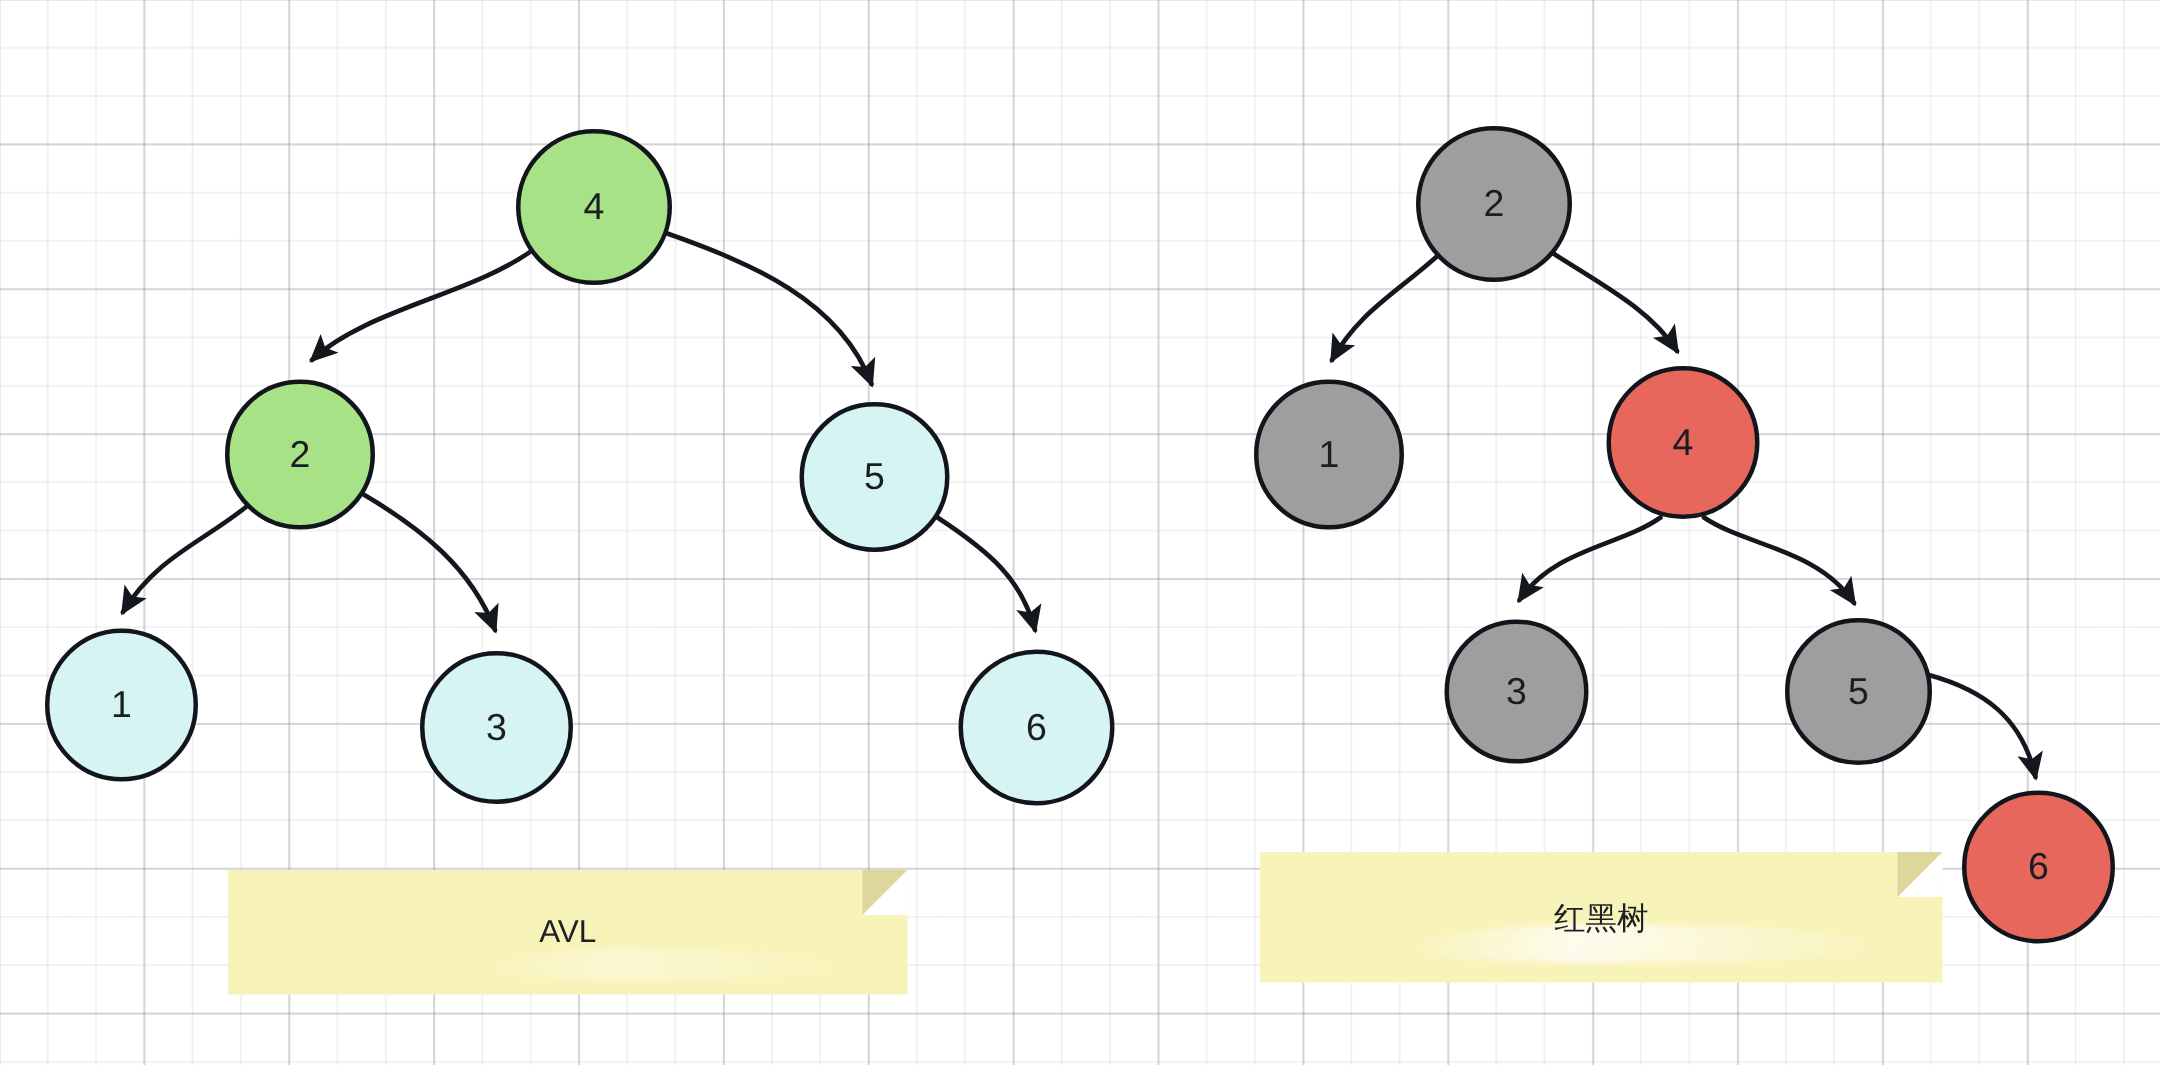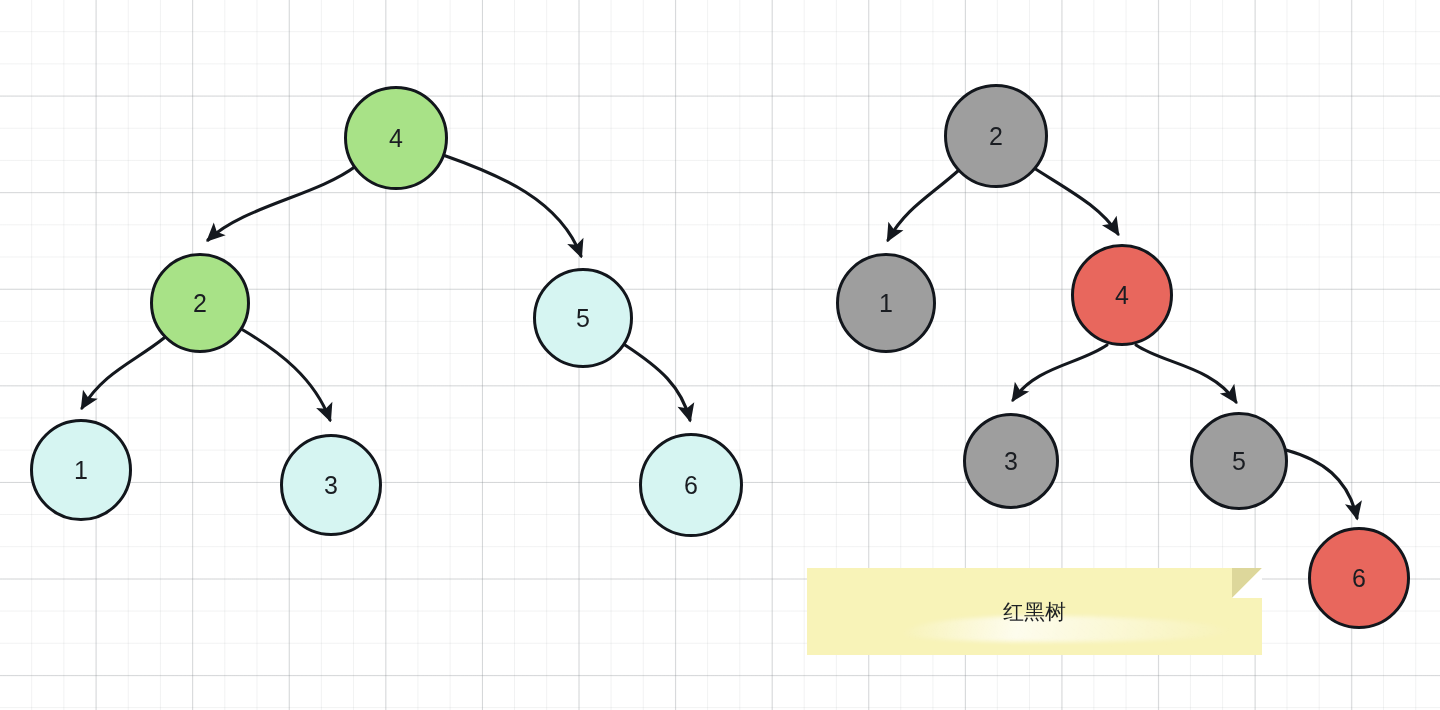--- a/index.html
+++ b/index.html
@@ -153,22 +153,29 @@
   <div class="node" style="left:963px; top:413px; width:96px; height:96px; background:#9e9e9e;">
     <span class="node-label">3</span>
   </div>
   <div class="node" style="left:1190px; top:412px; width:98px; height:98px; background:#9e9e9e;">
     <span class="node-label">5</span>
   </div>
   <div class="node" style="left:1308px; top:527px; width:102px; height:102px; background:#e8675d;">
     <span class="node-label">6</span>
   </div>
 
+  <div class="note" style="left:152px; top:580px; width:453px; height:83px;">
+    <div class="note-body"></div>
+    <div class="note-fold-inner"></div>
+    <div class="note-fold"></div>
+    <div class="note-sheen" style="left:170px; top:52px; width:250px; height:22px; opacity:0.5;"></div>
+    <span class="note-text">AVL</span>
+  </div>
 
-  <div class="note" style="left:807px; top:568px; width:455px; height:87px;">
+  <div class="note" style="left:840px; top:568px; width:455px; height:87px;">
     <div class="note-body"></div>
     <div class="note-fold-inner"></div>
     <div class="note-fold"></div>
     <div class="note-sheen" style="left:95px; top:48px; width:330px; height:26px;"></div>
     <span class="note-text">红黑树</span>
   </div>
 
 </div>
 
 </body></html>

